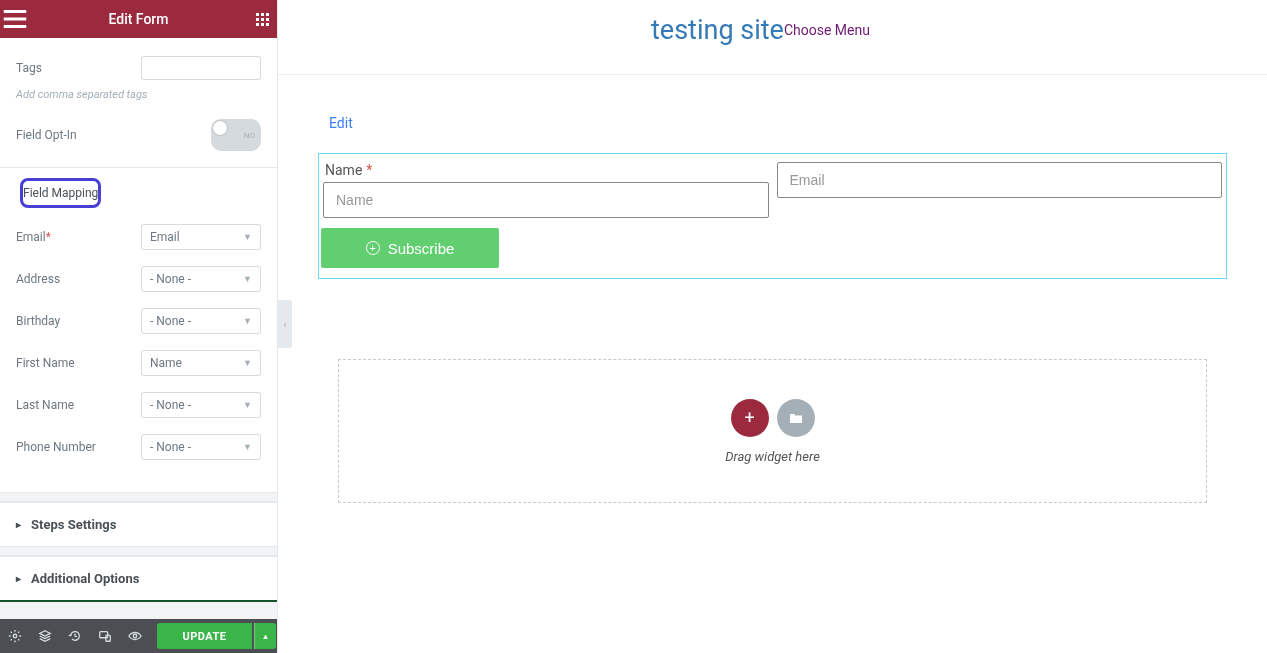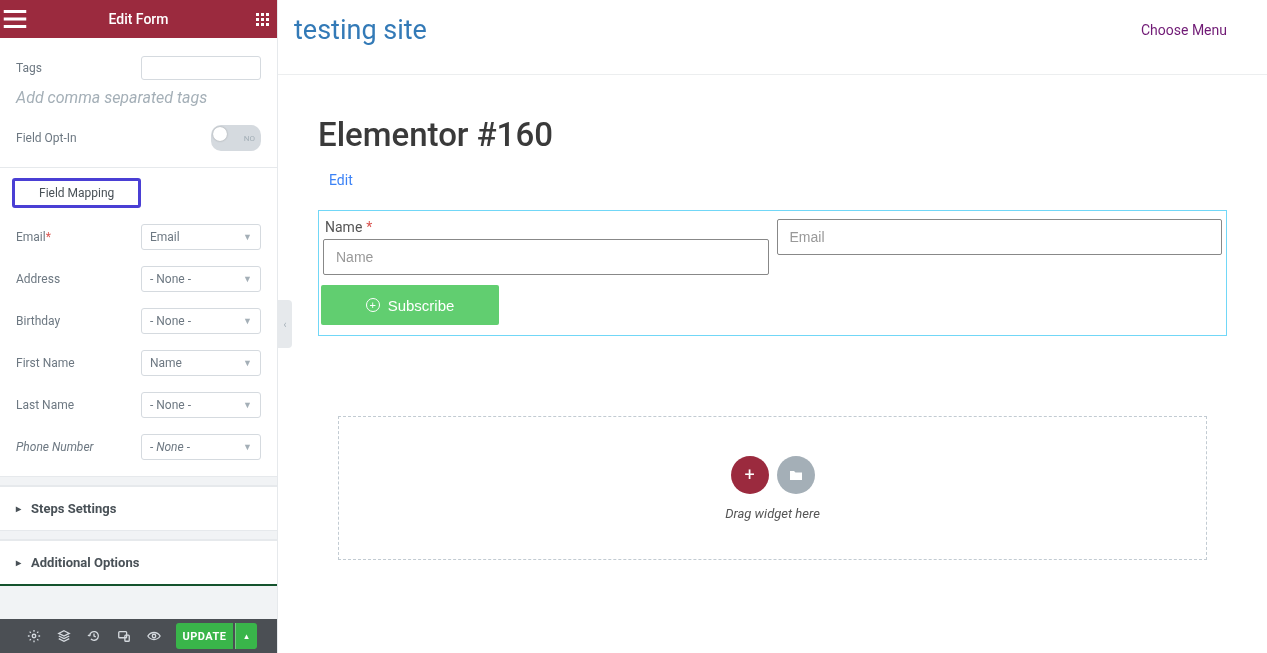--- a/index.html
+++ b/index.html
@@ -12,47 +12,47 @@
 .sidebar-header .burger, .sidebar-header .apps { width: 30px; height: 38px; display: flex; align-items: center; justify-content: center; cursor: pointer; }
 .sidebar-header .title { flex: 1; text-align: center; font-size: 14px; font-weight: 500; }
 .apps-grid { display: grid; grid-template-columns: repeat(3, 3px); grid-template-rows: repeat(3, 3px); gap: 2px; }
 .apps-grid span { background: #fff; width: 3px; height: 3px; }
 
 .sidebar-body { flex: 1; overflow-y: auto; background: #fff; }
 .control-row { display: flex; align-items: center; justify-content: space-between; padding: 8px 16px; }
 .control-label { font-size: 12px; color: #6d7882; }
 .required-star { color: #d9534f; }
 .tags-input { width: 120px; height: 24px; border: 1px solid #d5dadf; border-radius: 3px; background: #fff; }
-.hint { font-size: 16px; color: #a4afb7; font-style: italic; padding: 0 16px 10px; }
-.toggle { width: 50px; height: 26px; border-radius: 10px; background: #d5dadf; position: relative; display: flex; align-items: center; justify-content: flex-end; padding-right: 6px; font-size: 8px; color: #a4afb7; }
+.hint { font-size: 11px; color: #a4afb7; font-style: italic; padding: 0 16px 10px; }
+.toggle { width: 50px; height: 32px; border-radius: 10px; background: #d5dadf; position: relative; display: flex; align-items: center; justify-content: flex-end; padding-right: 6px; font-size: 8px; color: #a4afb7; }
 .toggle::before { content: ""; position: absolute; left: 2px; top: 2px; width: 14px; height: 14px; background: #fff; border-radius: 50%; box-shadow: 0 0 2px rgba(0,0,0,.3); }
 
 .section-divider { height: 10px; background: #f1f3f5; border-top: 1px solid #e6e9ec; border-bottom: 1px solid #e6e9ec; }
-.field-mapping-label { display: inline-block; margin: 10px 0 8px 12px; font-size: 12px; color: #495157; border: 3px solid #4a3fd4; padding: 5px 24px; border-radius: 3px; }
+.field-mapping-label { display: inline-block; margin: 10px 0 8px 20px; font-size: 12px; color: #495157; border: 3px solid #4a3fd4; padding: 5px 0; border-radius: 8px; }
 
 .select { width: 120px; height: 26px; border: 1px solid #d5dadf; border-radius: 3px; background: #fff; font-size: 12px; color: #6d7882; display: flex; align-items: center; justify-content: space-between; padding: 0 8px; cursor: pointer; }
 .select .caret { font-size: 9px; color: #a4afb7; }
 
 .accordion { padding: 14px 16px; display: flex; align-items: center; gap: 10px; font-size: 13px; font-weight: 700; color: #495157; cursor: pointer; border-top: 1px solid #e6e9ec; }
 .accordion .tri { font-size: 10px; }
 
 .help-area { background: #f1f3f5; flex: 0 0 auto; padding: 50px 0 30px; text-align: center; font-size: 12px; color: #6d7882; border-top: 2px solid #14532d; }
 .help-q { display: inline-flex; width: 14px; height: 14px; border: 1px solid #a4afb7; border-radius: 50%; align-items: center; justify-content: center; font-size: 9px; margin-left: 4px; color: #a4afb7; }
 
 
-.sidebar-footer { height: 34px; background: #4b4f54; display: flex; align-items: center; padding: 0 20px; gap: 2px; }
+.sidebar-footer { height: 34px; background: #4b4f54; display: flex; align-items: center; padding: 0 1px; gap: 2px; }
 .footer-icon { width: 28px; height: 28px; display: flex; align-items: center; justify-content: center; color: #d5dadf; cursor: pointer; }
 .footer-icon svg { width: 14px; height: 14px; }
 .update-btn { flex: 1; background: #39b54a; color: #fff; height: 26px; border-radius: 3px 0 0 3px; display: flex; align-items: center; justify-content: center; font-size: 11px; font-weight: 700; letter-spacing: .5px; cursor: pointer; margin-left: 6px; }
 .update-caret { width: 22px; height: 26px; background: #39b54a; border-left: 1px solid rgba(255,255,255,.3); display: flex; align-items: center; justify-content: center; color: #fff; border-radius: 0 3px 3px 0; font-size: 9px; cursor: pointer; }
 
 
 .preview { flex: 1; position: relative; background: #fff; overflow: hidden; }
 .collapse-handle { position: absolute; left: 0; top: 300px; width: 14px; height: 48px; background: #e6e9ec; border-radius: 0 4px 4px 0; display: flex; align-items: center; justify-content: center; color: #a4afb7; font-size: 10px; cursor: pointer; z-index: 5; }
-.preview-header { display: flex; align-items: center; justify-content: space-between; padding: 14px 40px 28px 16px; border-bottom: 1px solid #eceeef; }
+.preview-header { display: flex; align-items: center; justify-content: center; padding: 14px 40px 28px 16px; border-bottom: 1px solid #eceeef; }
 .site-title { font-size: 27px; color: #337ab7; font-weight: 400; }
 .choose-menu { font-size: 14px; color: #701a75; cursor: pointer; }
 
 .preview-content { padding: 40px 40px 24px; }
 .page-title { font-size: 33px; font-weight: 500; color: #3a3a3a; margin-bottom: 18px; }
 .edit-link { font-size: 14px; color: #3b82f6; cursor: pointer; margin-left: 11px; }
 
 .form-widget { margin-top: 22px; border: 1px solid #71d7f7; padding: 8px 0 10px; }
 .form-row { display: flex; gap: 4px; padding: 0 2px; }
 .form-col { flex: 1; padding: 0 2px; }
@@ -146,21 +146,21 @@
             <span class="caret">▼</span>
           </div>
       </div>
       <div class="control-row">
         <span class="control-label">Last Name</span>
         <div class="select">
             <span>- None -</span>
             <span class="caret">▼</span>
           </div>
       </div>
-      <div class="control-row" style="padding-bottom:16px;font-style:italic;">
+      <div class="control-row" style="padding-bottom:32px;">
         <span class="control-label">Phone Number</span>
         <div class="select">
             <span>- None -</span>
             <span class="caret">▼</span>
           </div>
       </div>
 
       <div class="section-divider"></div>
       <div class="accordion">
           <span class="tri">▸</span>
@@ -214,21 +214,20 @@
 
   <main class="preview">
     <div class="collapse-handle">‹</div>
 
     <div class="preview-header">
       <span class="site-title">testing site</span>
       <span class="choose-menu">Choose Menu</span>
     </div>
 
     <div class="preview-content">
-      <h1 class="page-title">Elementor #160</h1>
       <a class="edit-link">Edit</a>
 
       <div class="form-widget">
         <div class="form-row">
           <div class="form-col">
             <label class="form-field-label"><span>Name</span><span class="ast">*</span></label>
             <input class="form-input" placeholder="Name" style="">
           </div>
           <div class="form-col">
             <input class="form-input" placeholder="Email" style="">

